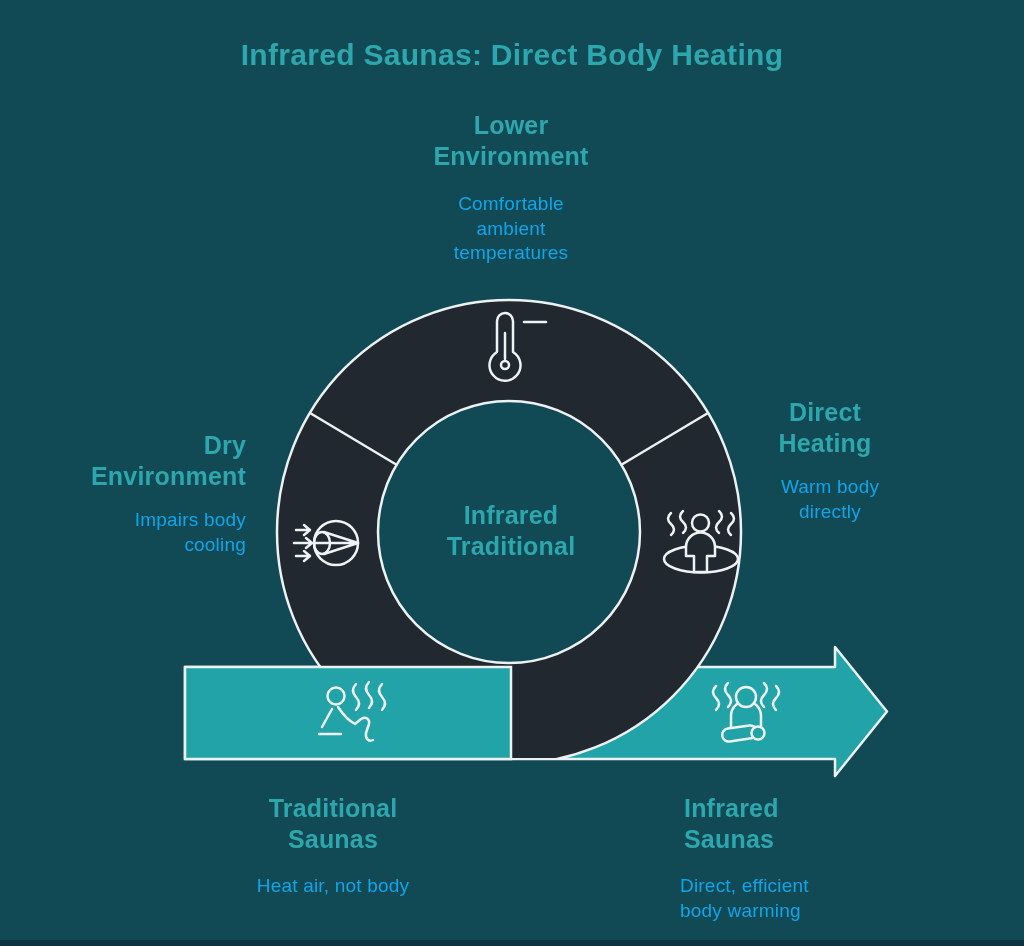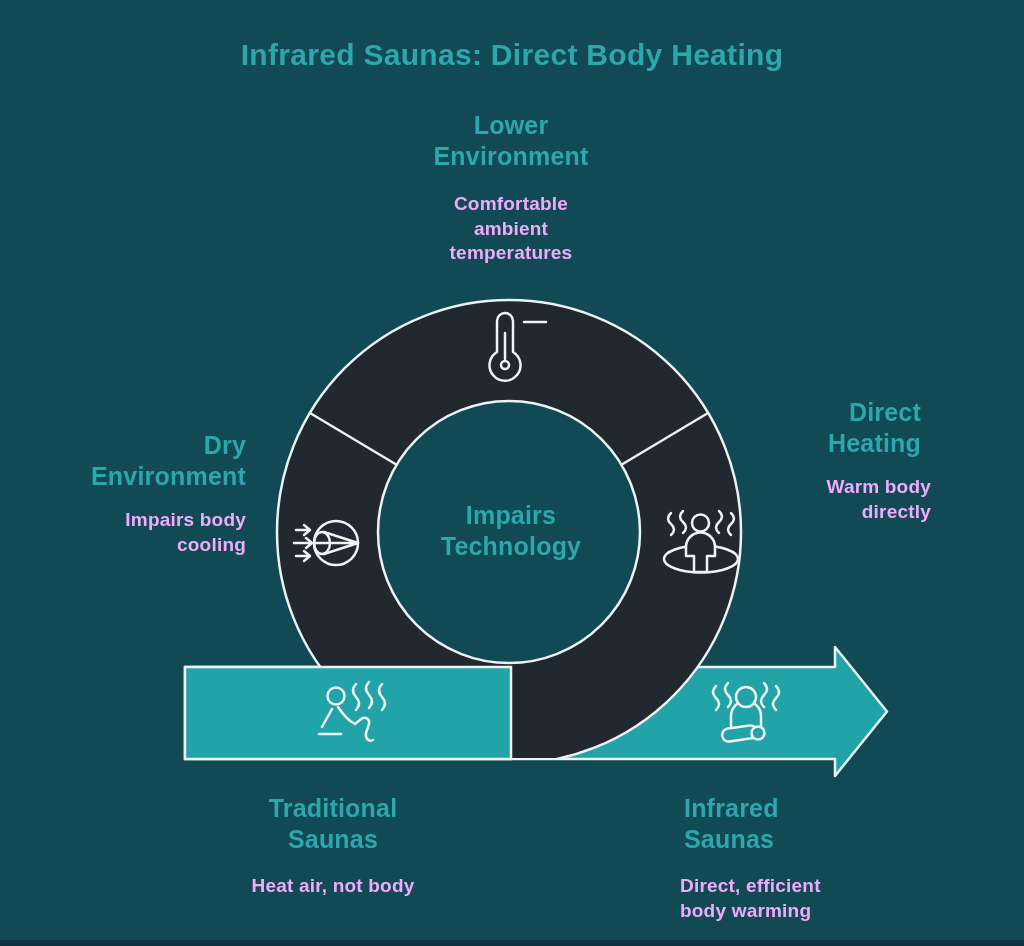--- a/index.html
+++ b/index.html
@@ -16,33 +16,33 @@
     text-align:center;margin:0;
     font-size:30px;font-weight:700;letter-spacing:.3px;
     color:#2CA7AD;
   }
   .label-block{position:absolute;}
   .seg-title{
     margin:0;color:#2CA7AD;font-weight:700;
     font-size:25px;line-height:1.24;letter-spacing:.2px;
   }
   .seg-desc{
-    margin:0;color:#f0abfc;font-weight:700;
+    margin:0;color:#0ea5e9;font-weight:400;
     font-size:19px;line-height:1.3;letter-spacing:.2px;
   }
   
   .block-top{left:511px;top:110px;width:260px;transform:translateX(-50%);text-align:center;}
   .block-top .seg-title{max-width:200px;margin:0 auto;}
   .block-top .seg-desc{max-width:135px;margin:20px auto 0;}
   
   .block-left{right:778px;top:397px;width:210px;text-align:right;margin-top:33px;}
   .block-left .seg-title{max-width:175px;margin-left:auto;}
   .block-left .seg-desc{max-width:140px;margin:16px 0 0 auto;}
   
-  .block-right{left:791px;top:397px;width:210px;text-align:right;}
+  .block-right{left:760px;top:397px;width:210px;text-align:center;}
   .block-right .seg-title{max-width:130px;}
   .block-right .seg-desc{max-width:140px;margin-top:16px;}
   
   .block-center{left:511px;top:500px;width:220px;transform:translateX(-50%);text-align:center;}
   .block-center .seg-title{max-width:160px;margin:0 auto;}
   
   .block-bleft{left:333px;top:793px;width:280px;transform:translateX(-50%);text-align:center;}
   .block-bleft .seg-title{max-width:170px;margin:0 auto;}
   .block-bleft .seg-desc{margin-top:19px;white-space:nowrap;}
   
@@ -143,21 +143,21 @@
     <h3 class="seg-title">Dry Environment</h3>
     <p class="seg-desc">Impairs body cooling</p>
   </div>
 
   <div class="label-block block-right">
     <h3 class="seg-title">Direct Heating</h3>
     <p class="seg-desc">Warm body directly</p>
   </div>
 
   <div class="label-block block-center">
-    <h3 class="seg-title">Impairs Technology</h3>
+    <h3 class="seg-title">Infrared Traditional</h3>
   </div>
 
   <div class="label-block block-bleft">
     <h3 class="seg-title">Traditional Saunas</h3>
     <p class="seg-desc">Heat air, not body</p>
   </div>
 
   <div class="label-block block-bright">
     <h3 class="seg-title">Infrared Saunas</h3>
     <p class="seg-desc">Direct, efficient body warming</p>

